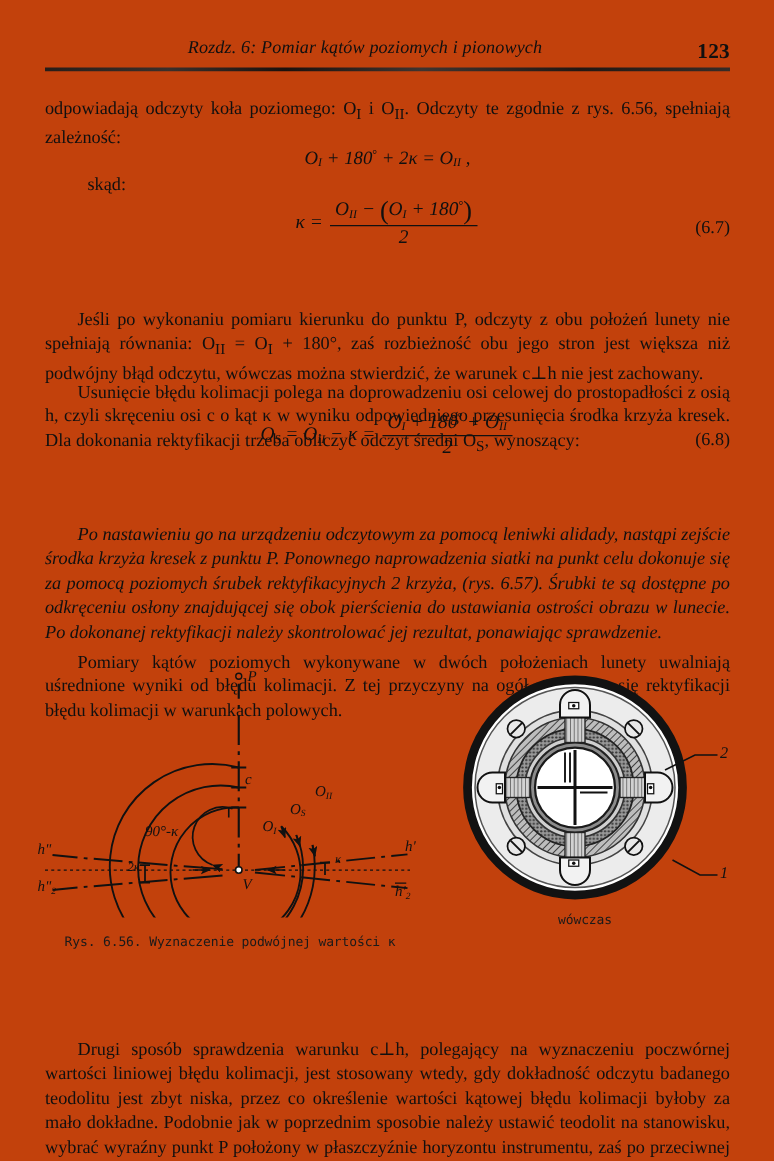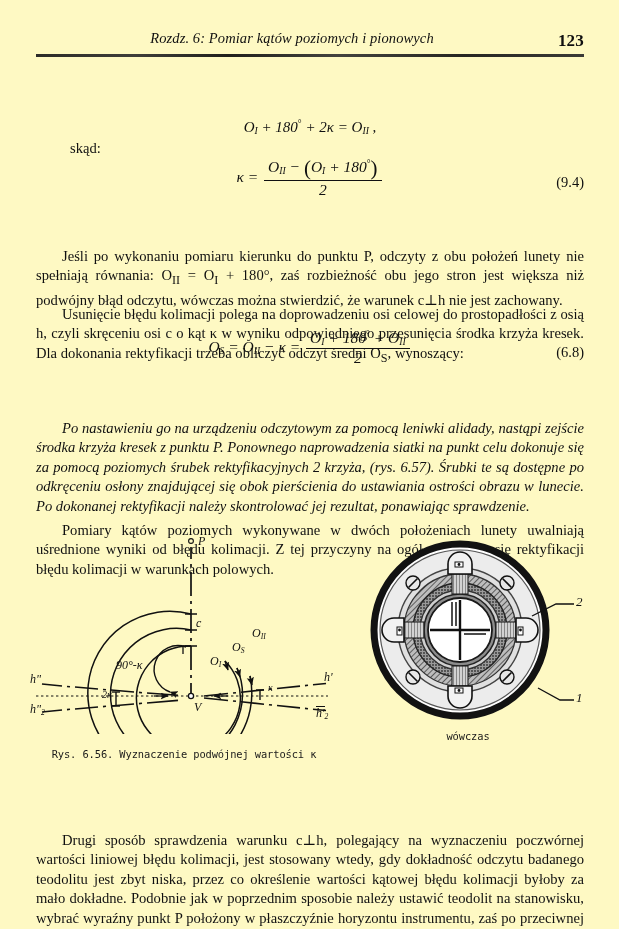--- a/index.html
+++ b/index.html
@@ -12,21 +12,21 @@
     height: 929px;
     position: relative;
     overflow: hidden;
     font-family: "Liberation Serif", "DejaVu Serif", serif;
     color: #101010;
   }
 
   .page {
     position: absolute;
     inset: 0;
-    background: #fef9c3;
+    background: #c2410c;
   }
 
   
   .runhead {
     position: absolute;
     left: 36px;
     top: 30px;
     width: 548px;
     height: 26px;
   }
@@ -151,37 +151,40 @@
 <body>
 
 <div class="page">
 
   <div class="runhead">
     <div class="runhead-title">Rozdz. 6: Pomiar kątów poziomych i pionowych</div>
     <div class="runhead-page">123</div>
   </div>
   <div class="runhead-rule"></div>
 
+  <div class="col" style="top:78px;">
+    <p>odpowiadają odczyty koła poziomego: O<sub>I</sub> i O<sub>II</sub>. Odczyty te zgodnie z rys. 6.56, spełniają zależność:</p>
+  </div>
 
   <div class="eqline eq-center" style="top:118px;">
     <span>
       <span class="var">O</span><sub class="idx">I</sub> + 180<sup class="deg">°</sup> + 2<span class="var">κ</span> = <span class="var">O</span><sub class="idx">II</sub> ,
     </span>
   </div>
 
   <div class="skad" style="top:140px;">skąd:</div>
 
   <div class="eqline" style="top:158px;">
     <div style="text-align:center; font-style:italic; font-size:15.5px;">
       <span class="var">κ</span>&nbsp;=&nbsp;<span class="frac">
         <span class="num"><span class="var">O</span><sub class="idx">II</sub> − <span class="big-paren">(</span><span class="var">O</span><sub class="idx">I</sub> + 180<sup class="deg">°</sup><span class="big-paren">)</span></span>
         <span class="den">2</span>
       </span>
     </div>
-    <span class="eqno" style="top:16px;">(9.4)</span>
+    <span class="eqno" style="top:16px;">(6.7)</span>
   </div>
 
   <div class="col indent" style="top:206px;">
     <p>Jeśli po wykonaniu pomiaru kierunku do punktu P, odczyty z obu położeń lunety nie spełniają równania: O<sub>II</sub> = O<sub>I</sub> + 180°, zaś rozbieżność obu jego stron jest większa niż podwójny błąd odczytu, wówczas można stwierdzić, że warunek c⊥h nie jest zachowany.</p>
   </div>
 
   <div class="col indent" style="top:264px;">
     <p>Usunięcie błędu kolimacji polega na doprowadzeniu osi celowej do prostopadłości z osią h, czyli skręceniu osi c o kąt κ w wyniku odpowiedniego przesunięcia środka krzyża kresek. Dla dokonania rektyfikacji trzeba obliczyć odczyt średni O<sub>S</sub>, wynoszący:</p>
   </div>
 

